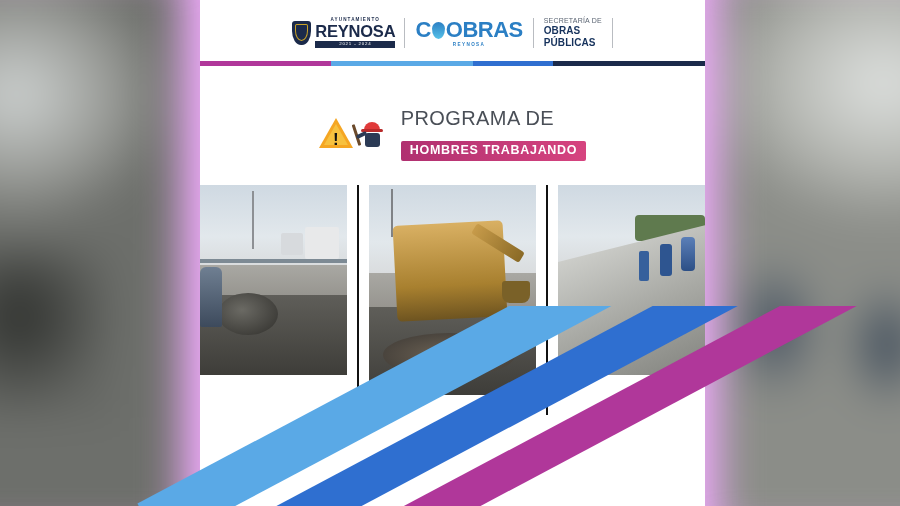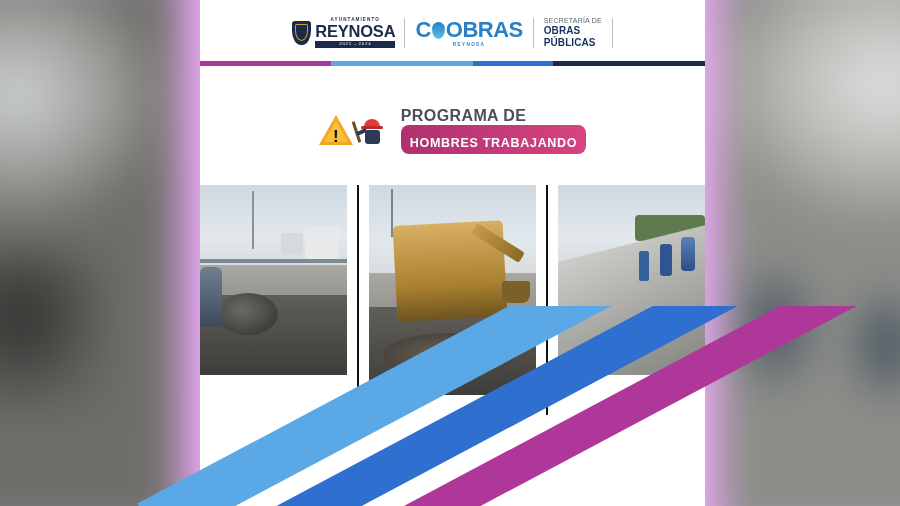--- a/index.html
+++ b/index.html
@@ -276,35 +276,35 @@
   .worker-icon .tool {
     position: absolute;
     left: 0px; top: 4px;
     width: 3px; height: 22px;
     background: #6b4a2b;
     transform: rotate(-18deg);
     border-radius: 1px;
   }
   .title-text { line-height: 1; }
   .title-main {
-    font-size: 16px;
-    font-weight: bold;
+    font-size: 20px;
+    font-weight: normal;
     color: #4a4f57;
     letter-spacing: 0.4px;
   }
   .title-ribbon {
-    margin-top: 1px;
+    margin-top: 13px;
     background: linear-gradient(90deg, #b03070 0%, #d6447f 100%);
     color: #fff;
     font-size: 12.5px;
     font-weight: bold;
     letter-spacing: 0.7px;
-    padding: 12px 9px 4px;
+    padding: 3px 9px 4px;
     display: inline-block;
-    border-radius: 8px;
+    border-radius: 2px;
   }
 
   
   .photos {
     position: absolute;
     left: 0;
     top: 185px;
     width: 505px;
     height: 230px;
     display: flex;

